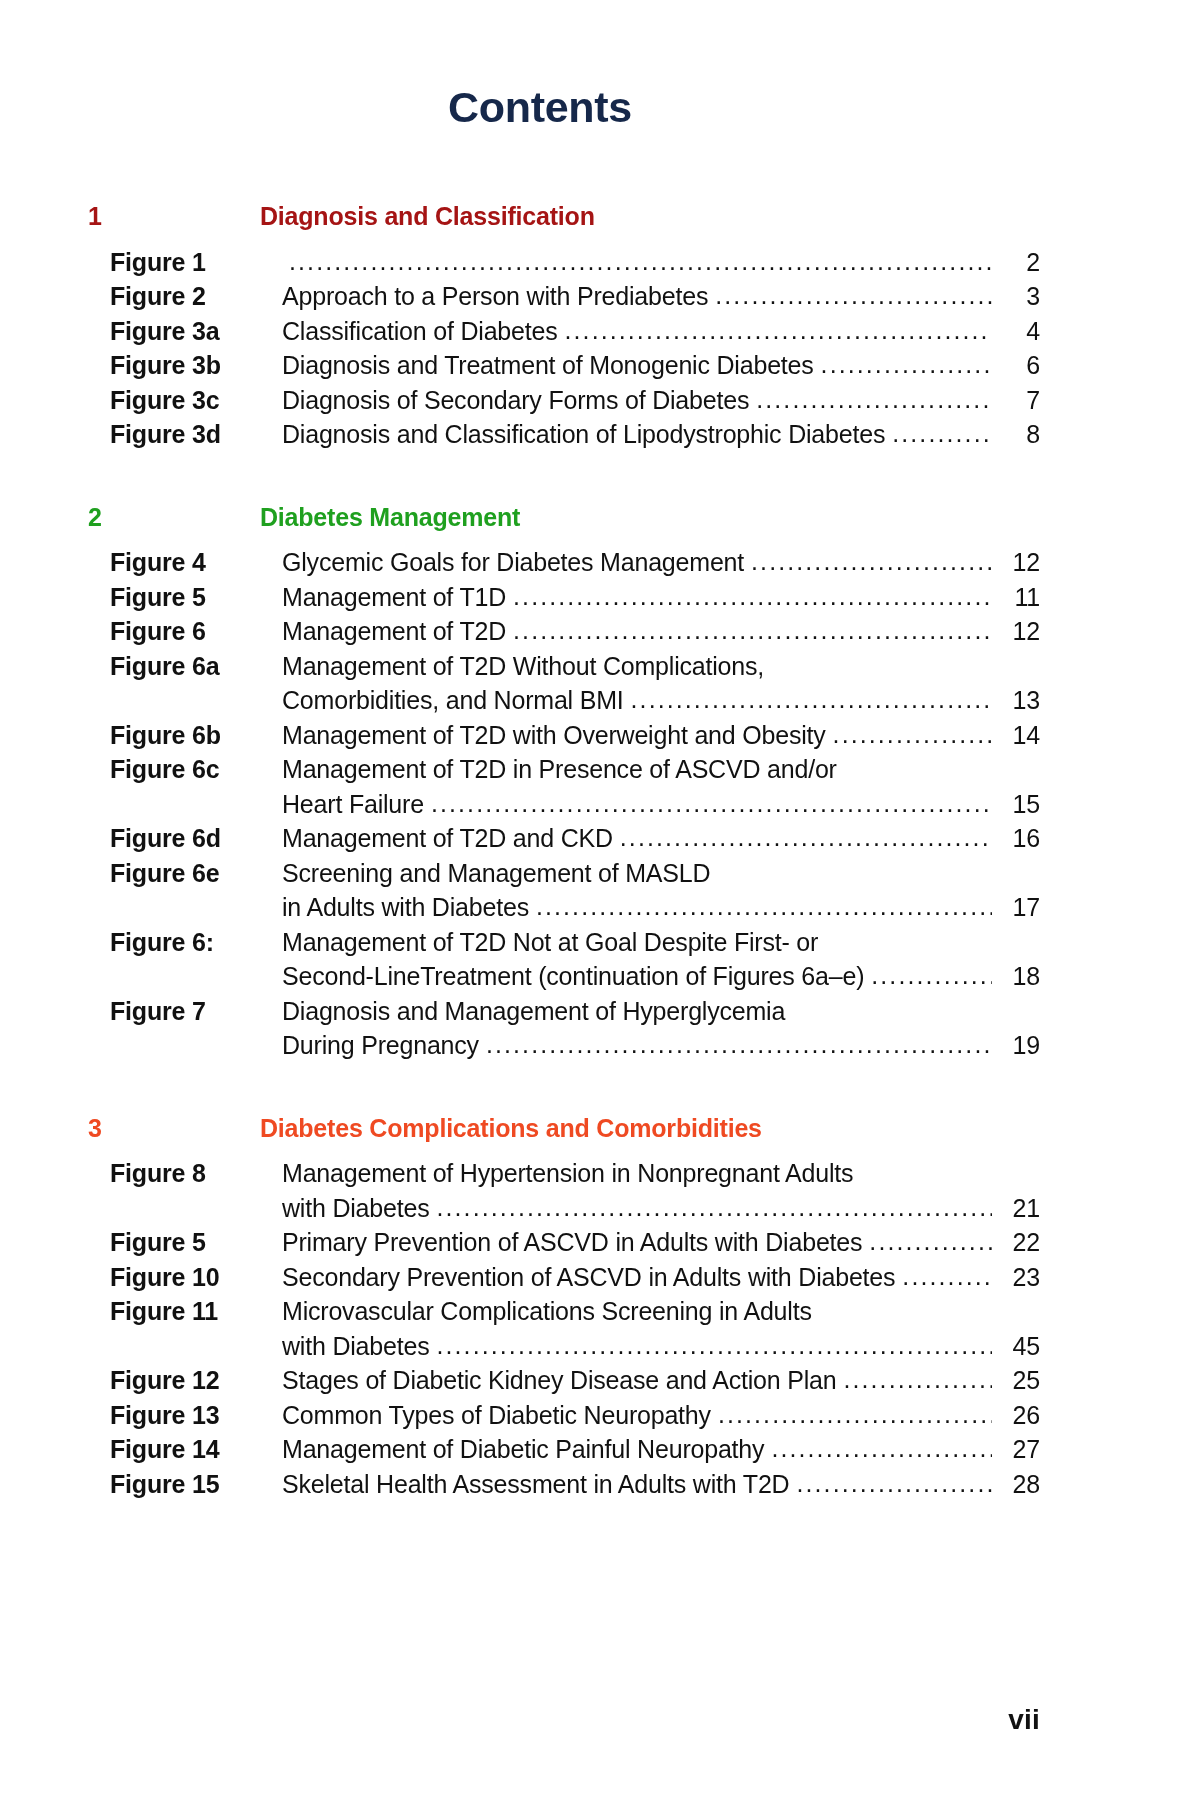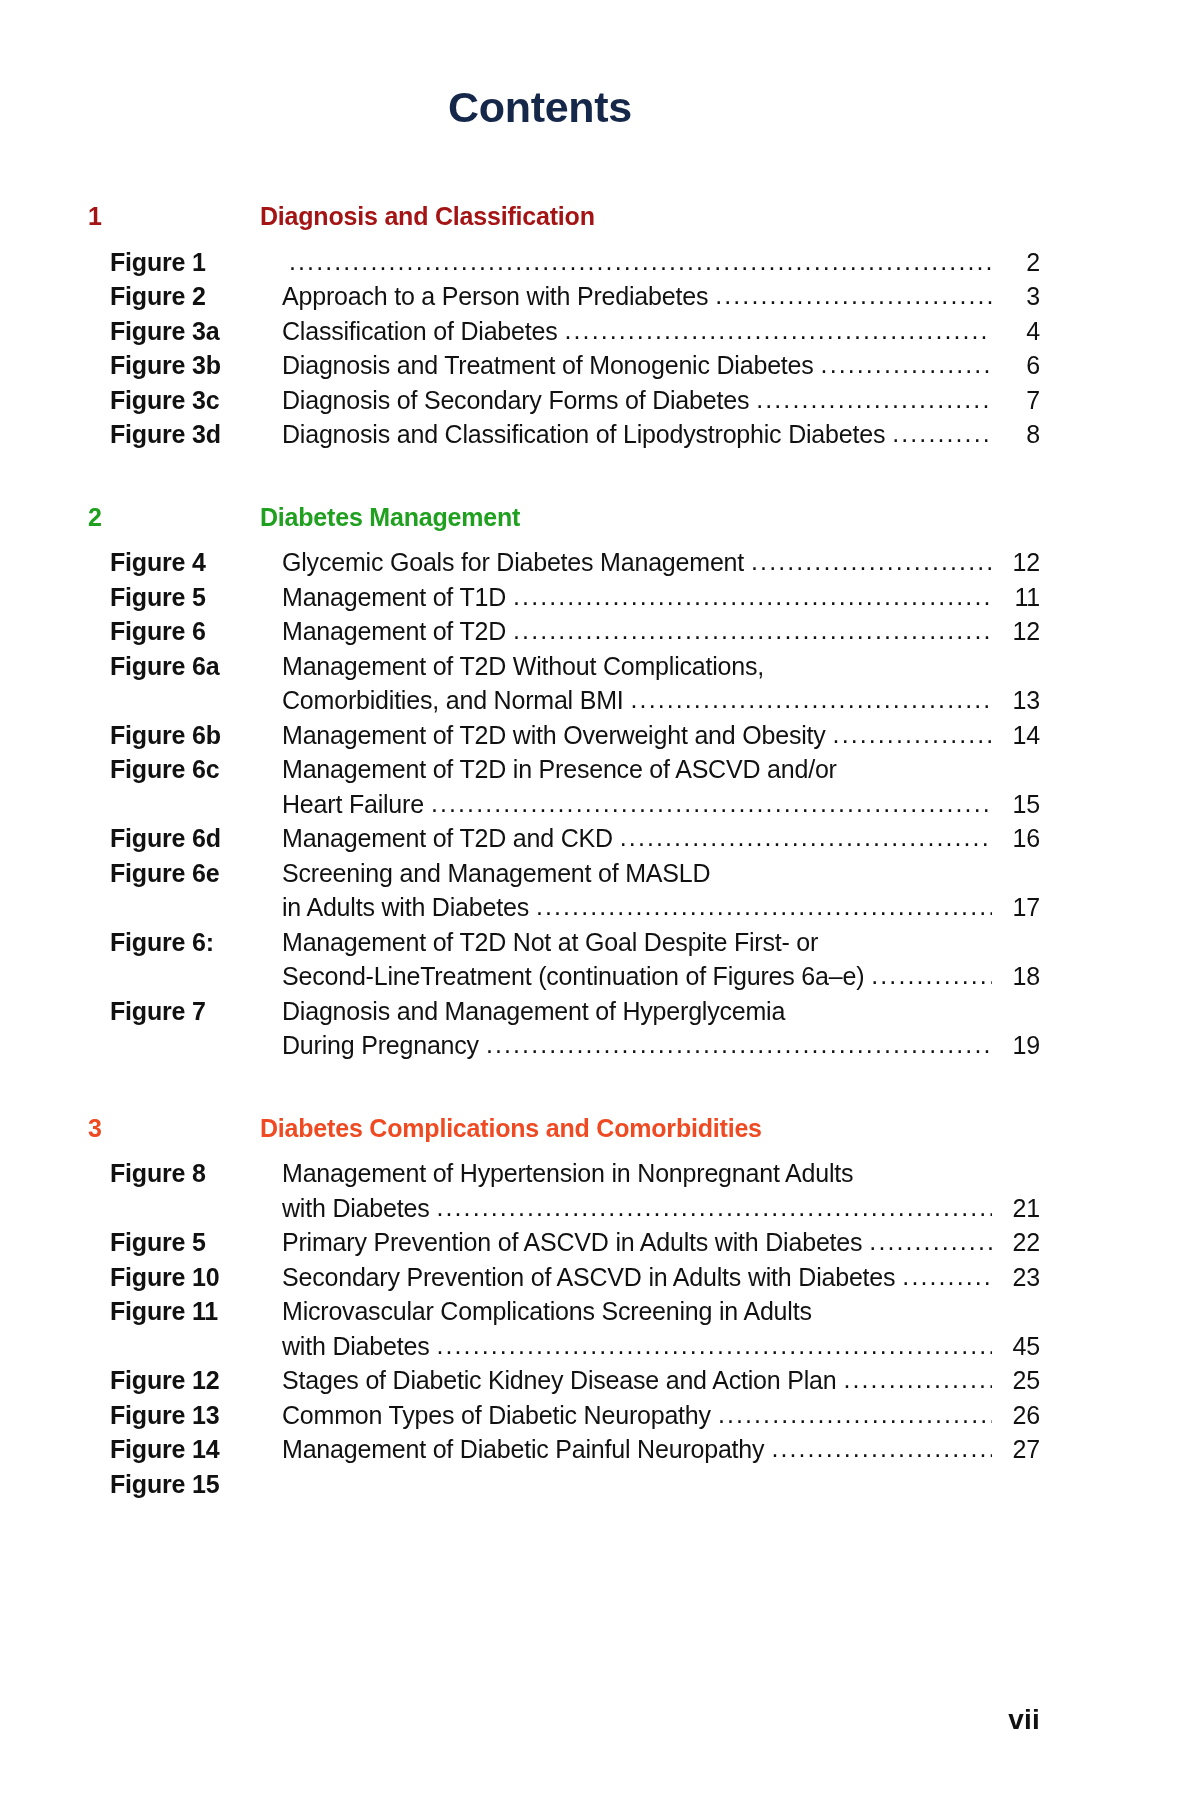--- a/index.html
+++ b/index.html
@@ -406,19 +406,26 @@
           <div class="entry-body">
             <div class="line">
               <span class="line-text">Management of Diabetic Painful Neuropathy</span>
               <span class="leader" aria-hidden="true"></span>
               <span class="pageno">27</span>
             </div>
           </div>
         </div>
         <div class="entry">
           <div class="entry-label">Figure 15</div>
+          <div class="entry-body">
+            <div class="line">
+              <span class="line-text">Skeletal Health Assessment in Adults with T2D</span>
+              <span class="leader" aria-hidden="true"></span>
+              <span class="pageno">28</span>
+            </div>
+          </div>
         </div>
       </div>
     </div>
 
   <div class="folio">vii</div>
 
 </div>
 
 </body></html>

